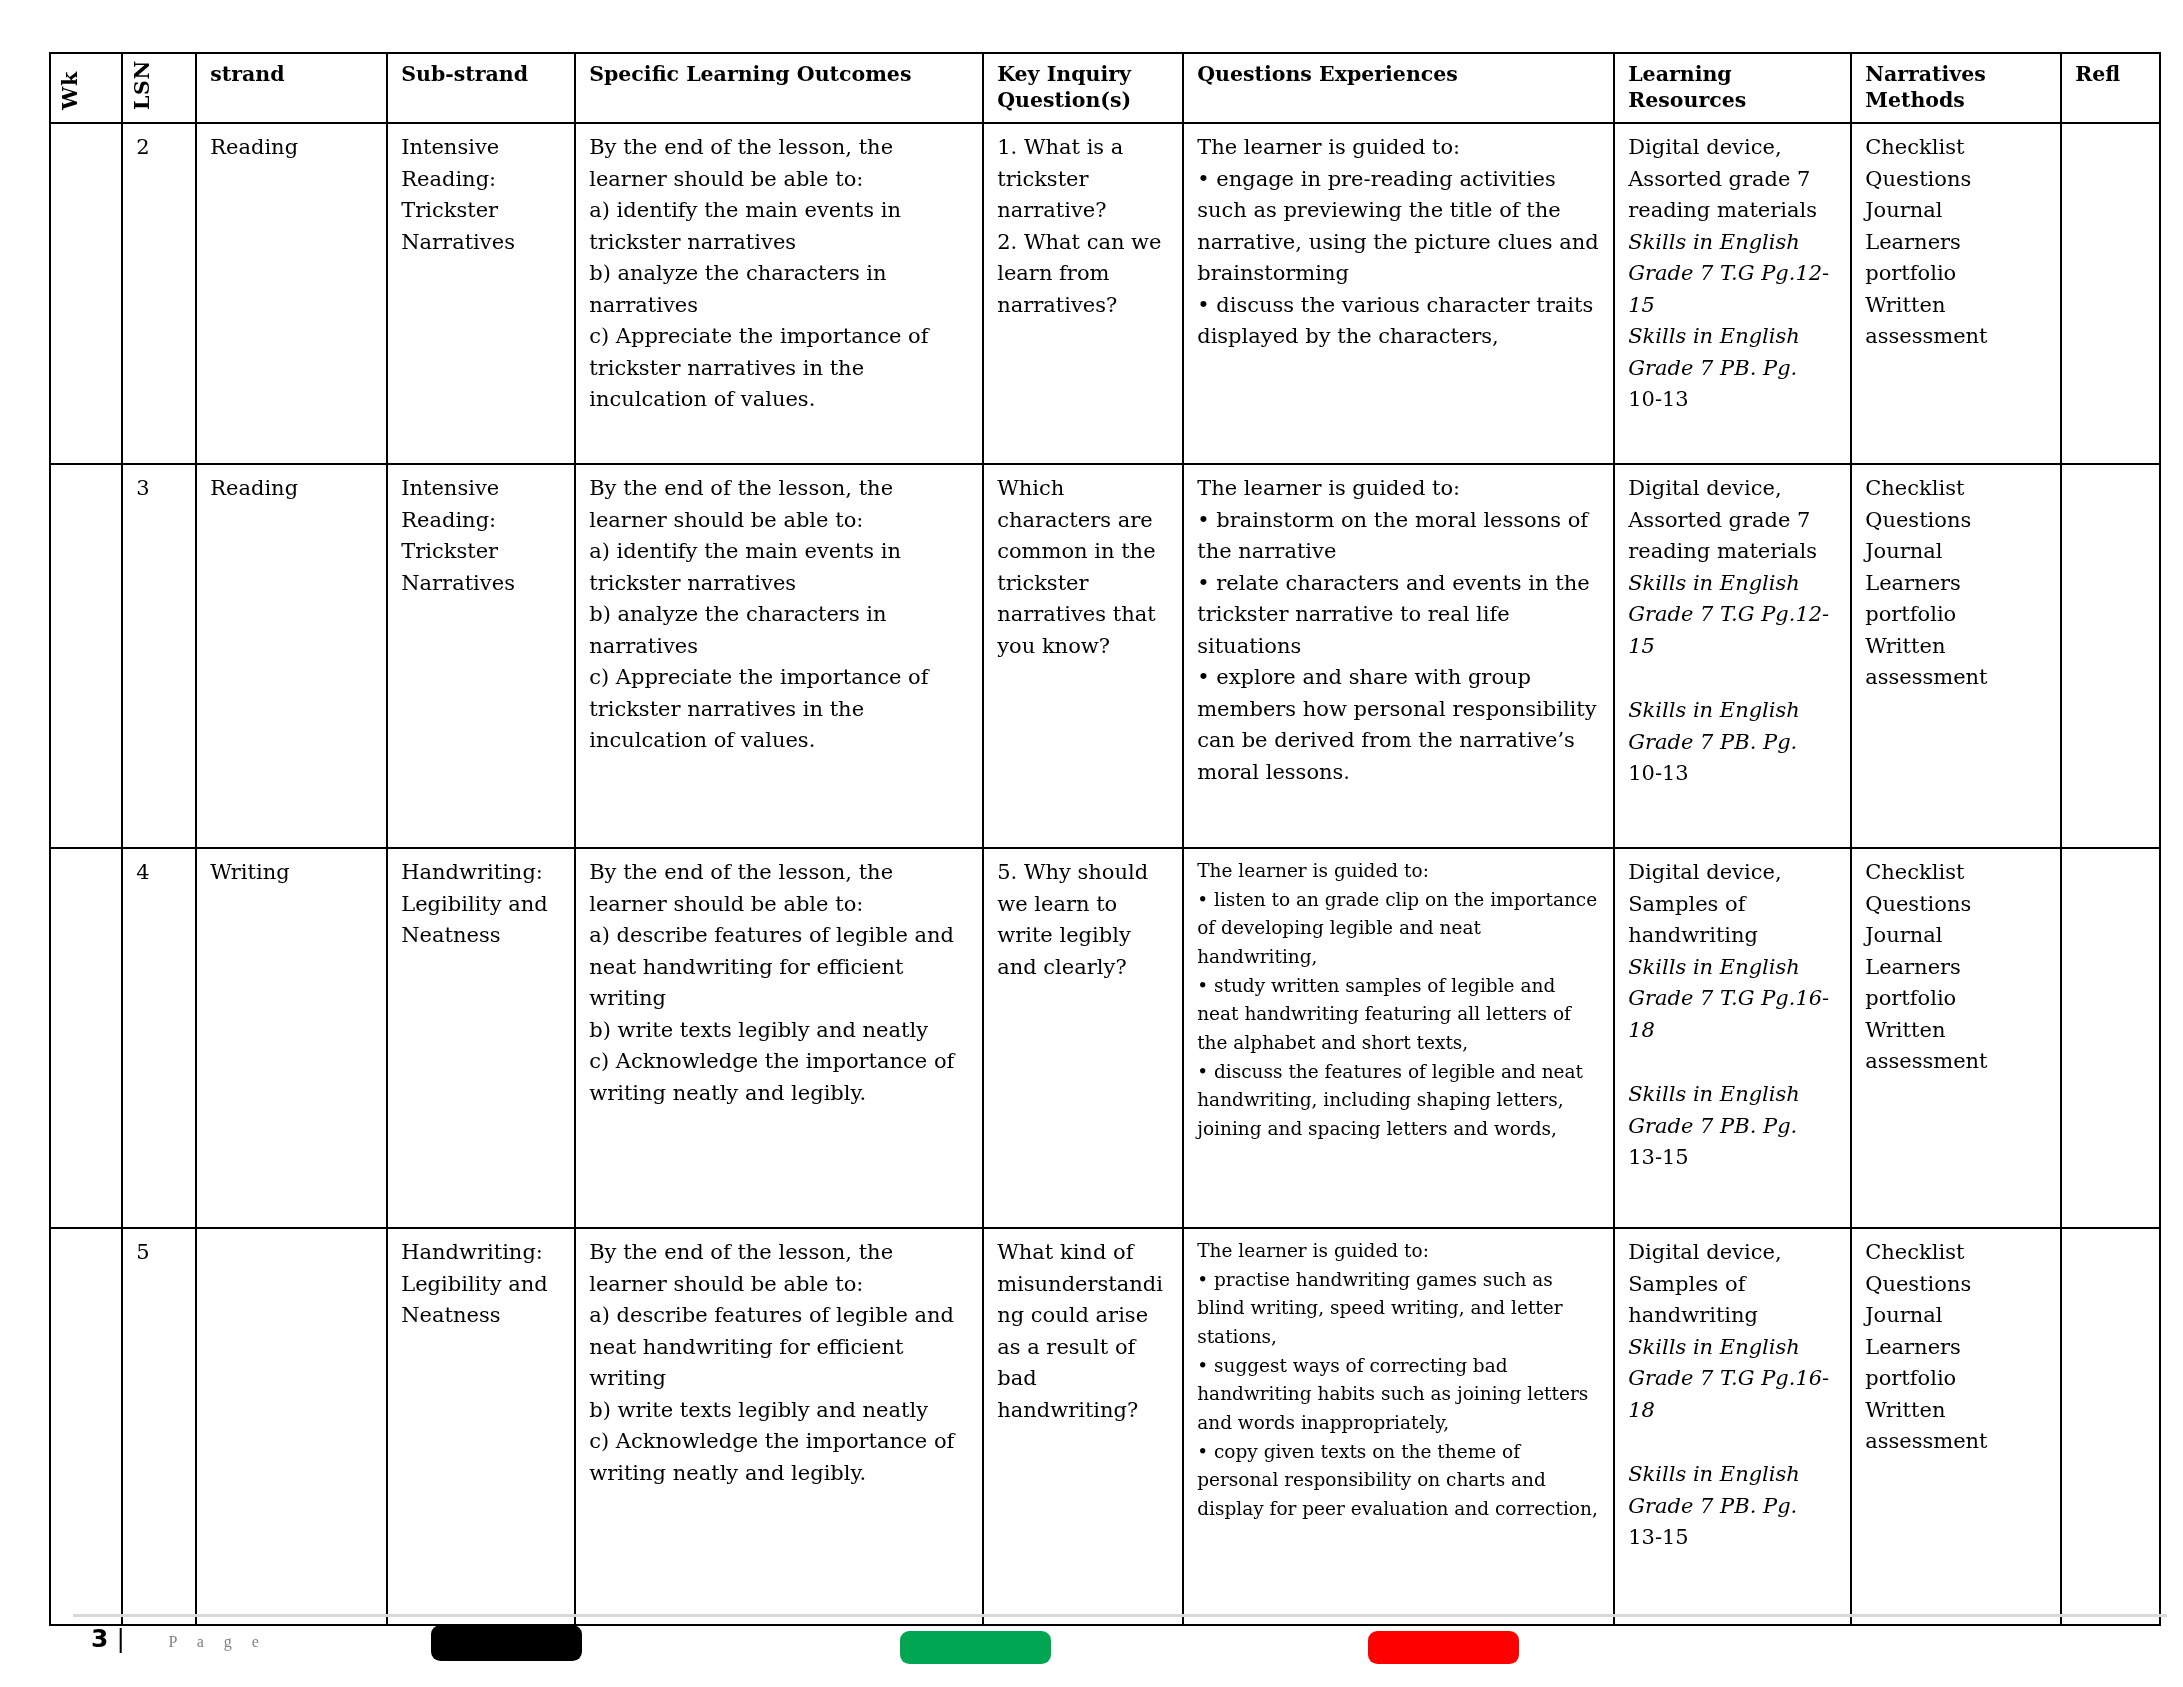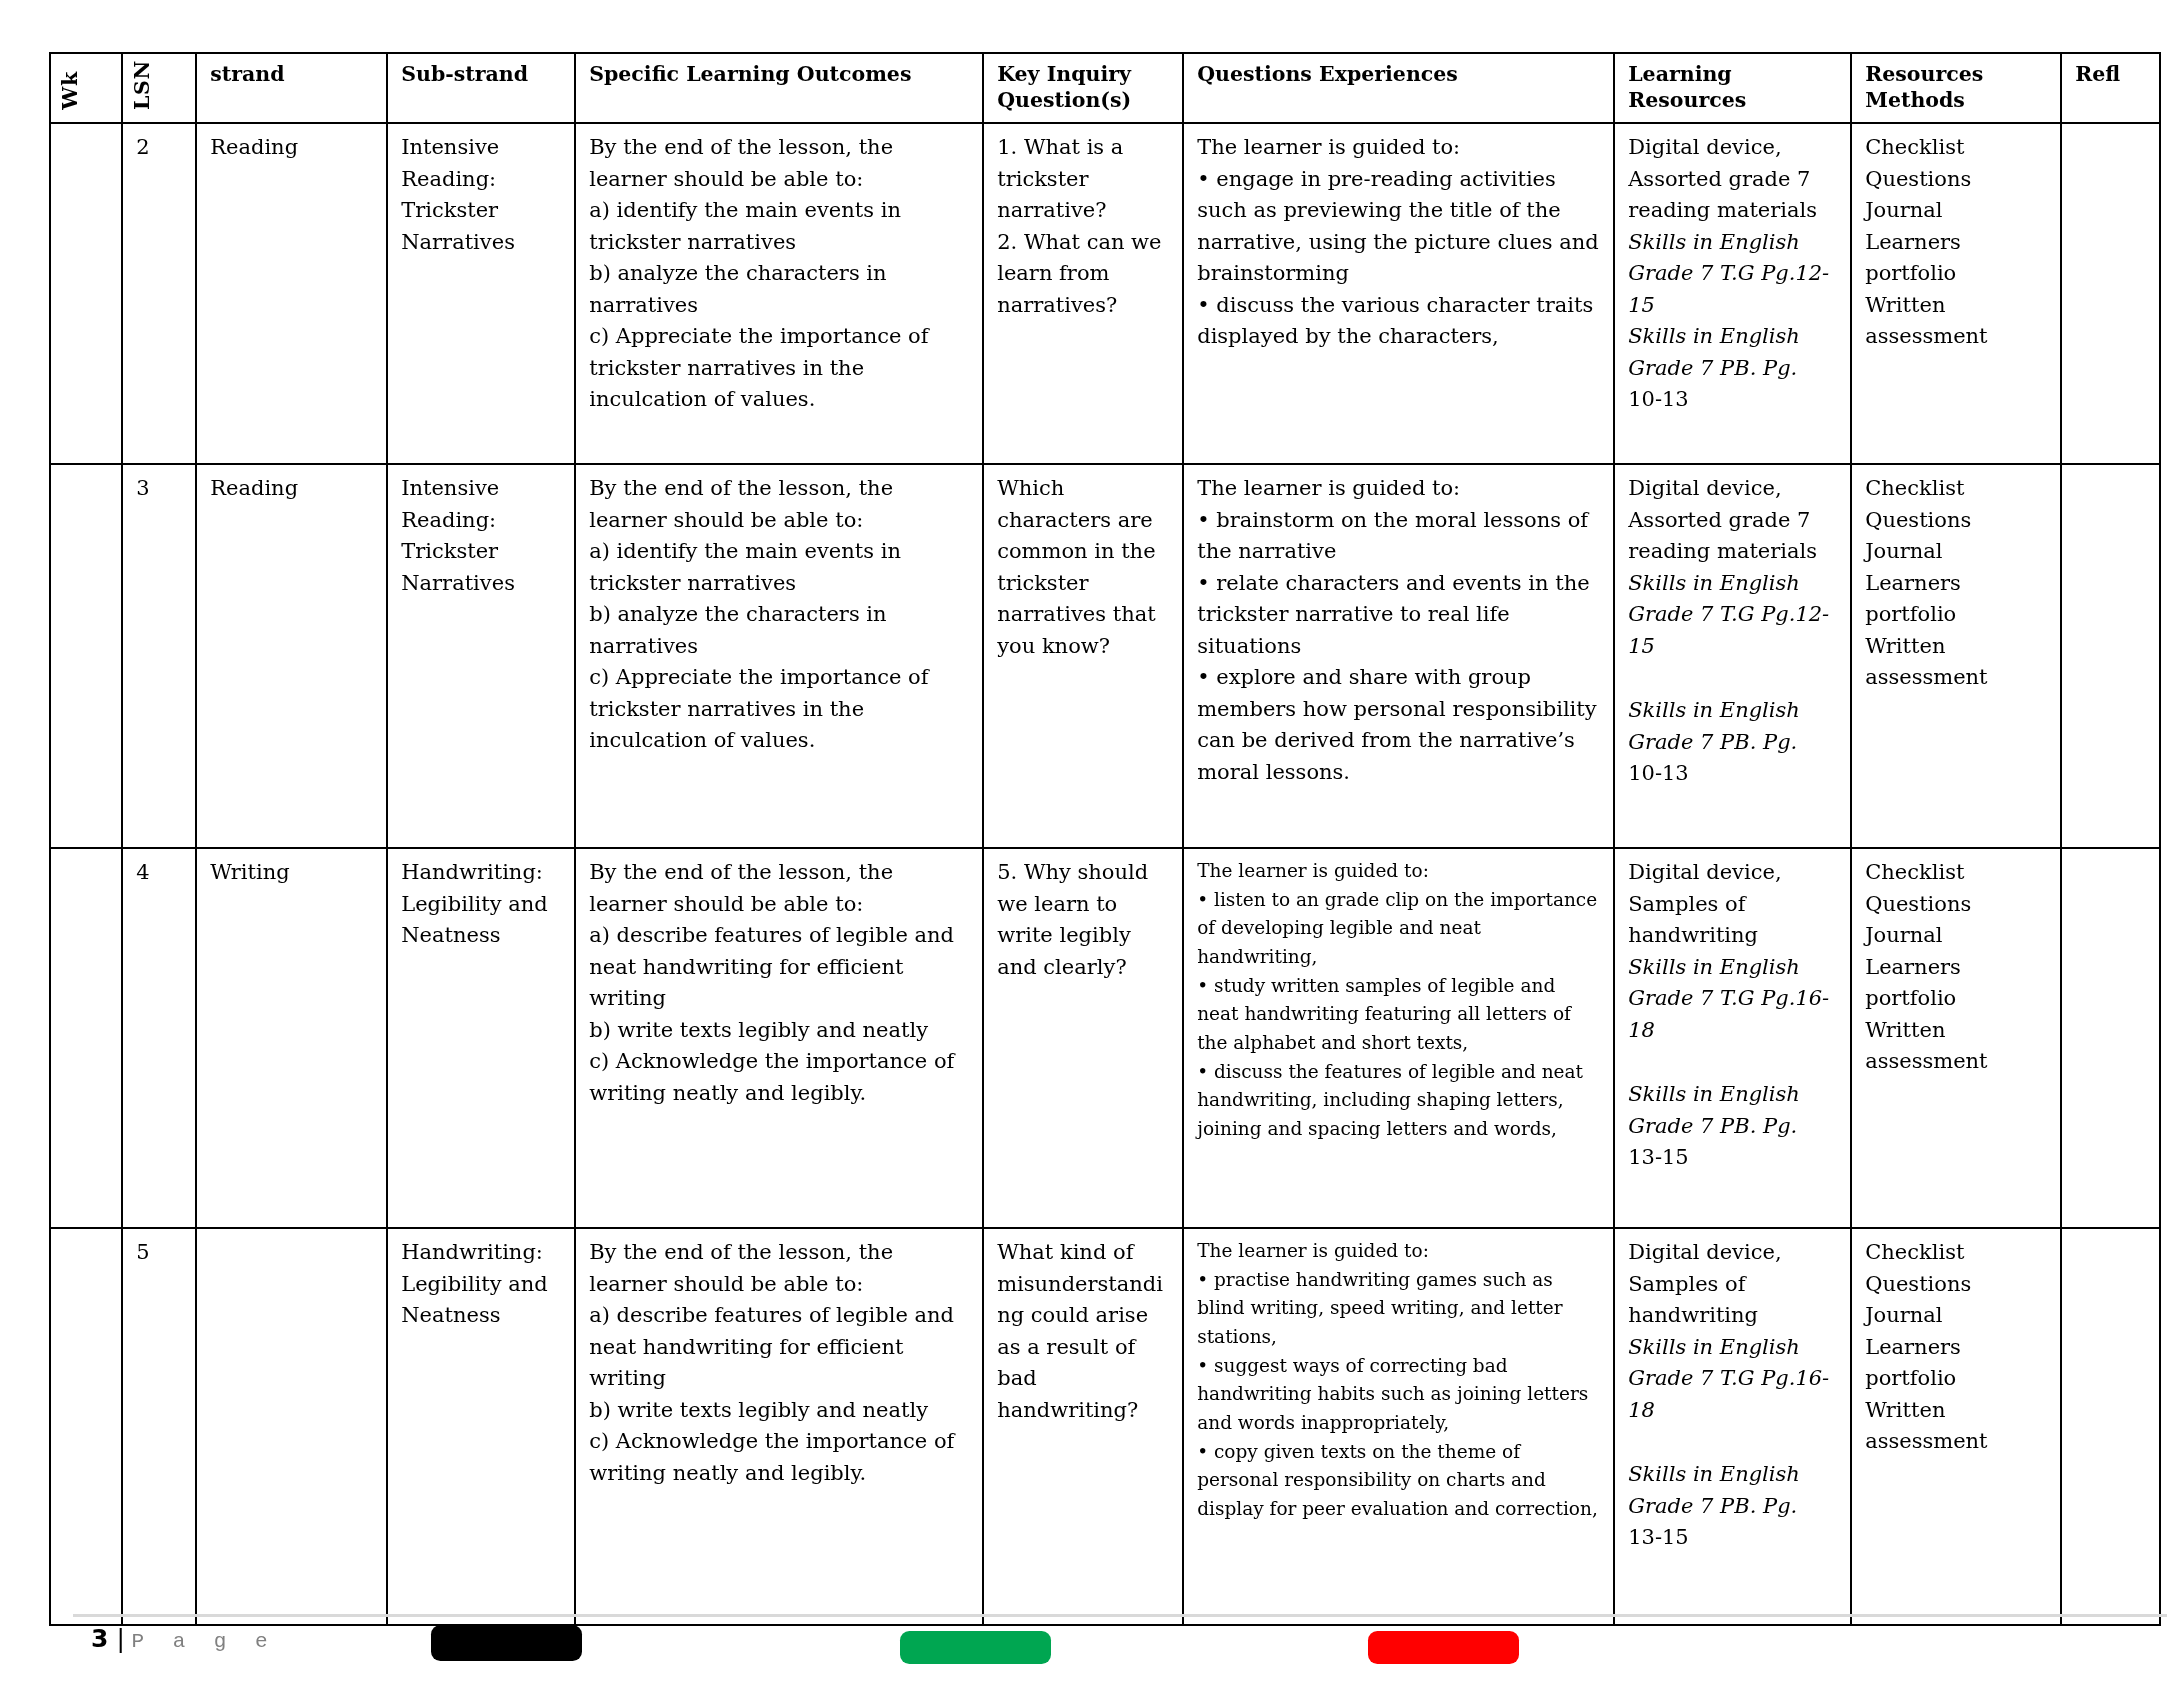--- a/index.html
+++ b/index.html
@@ -44,21 +44,21 @@
   }
   .footer-text{
     position:absolute;left:91px;top:1626px;
     font-family:"DejaVu Sans", "Liberation Sans", sans-serif;
     font-size:25px;line-height:1;
   }
   .footer-text .num{color:#000;font-weight:600;}
   .footer-text .bar{color:#000;font-weight:400;padding:0 6.6px 0 8px;}
   .footer-text .lbl{
     color:#808080;letter-spacing:8px;
-    font-family:Liberation Mono, monospace;font-size:21px;
+    font-family:Liberation Serif, serif;font-size:16px;margin-left:37px;
   }
   .pill{position:absolute;border-radius:9.3px;}
   .pill.p-black{left:431px;top:1625px;width:151px;height:36px;}
   .pill.p-green{left:900px;top:1631px;width:151px;height:33px;}
   .pill.p-red{left:1368px;top:1631px;width:151px;height:33px;}
 </style>
 </head>
 <body>
 
 <table class="sow">
@@ -77,21 +77,21 @@
   <thead>
     <tr style="height:70px;">
       <th class="rot"><span class="vert">Wk</span></th>
       <th class="rot"><span class="vert">LSN</span></th>
       <th>strand</th>
       <th>Sub-strand</th>
       <th>Specific Learning Outcomes</th>
       <th>Key Inquiry Question(s)</th>
       <th>Questions Experiences</th>
       <th>Learning Resources</th>
-      <th>Resources Methods</th>
+      <th>Narratives Methods</th>
       <th>Refl</th>
     </tr>
   </thead>
   <tbody id="sow-body">
       <tr>
     <td></td>
     <td class="lsn-cell">2</td>
     <td>Reading</td>
     <td>Intensive Reading: Trickster Narratives</td>
     <td>

